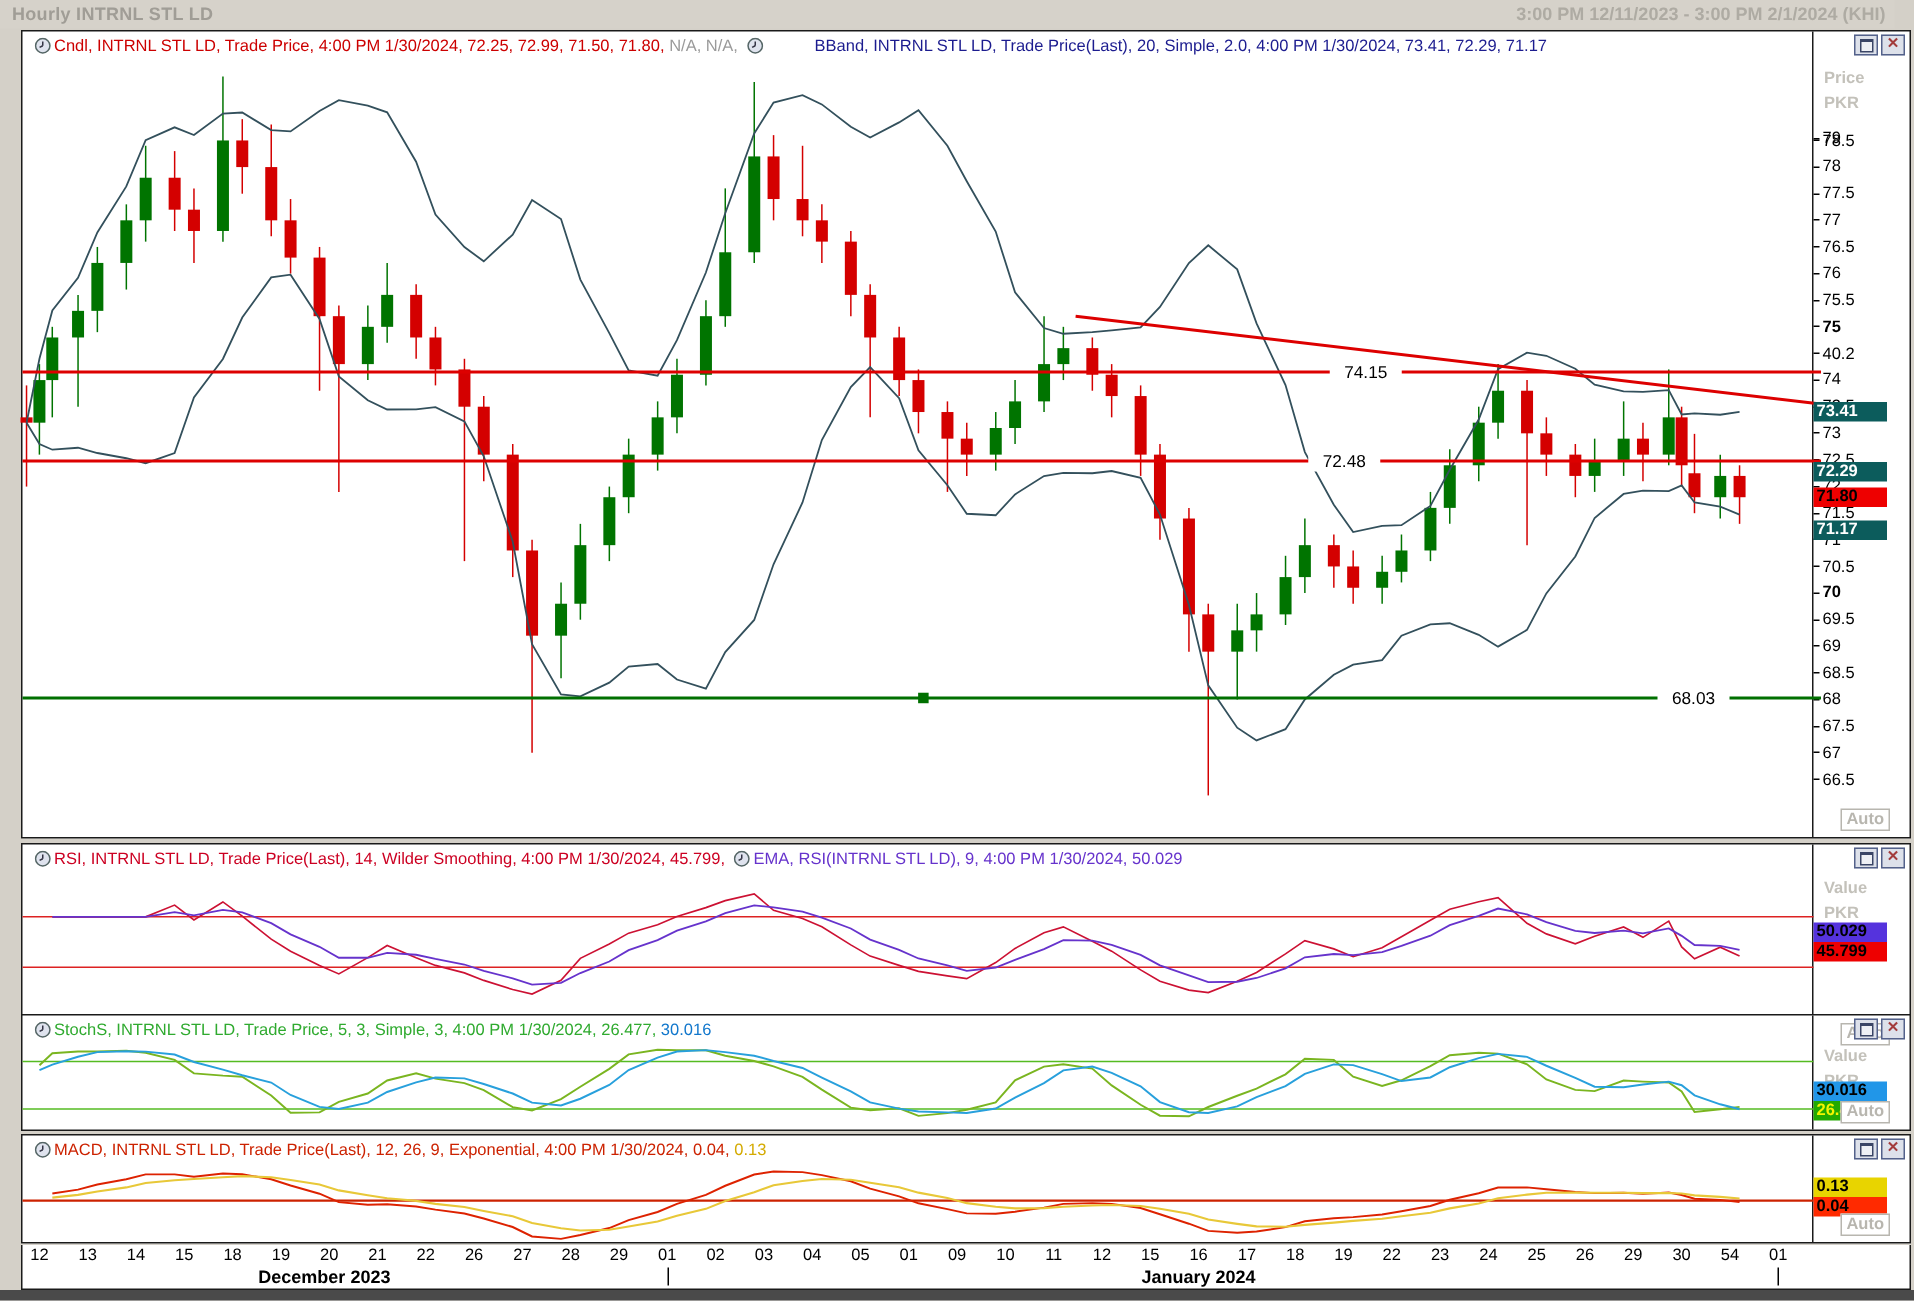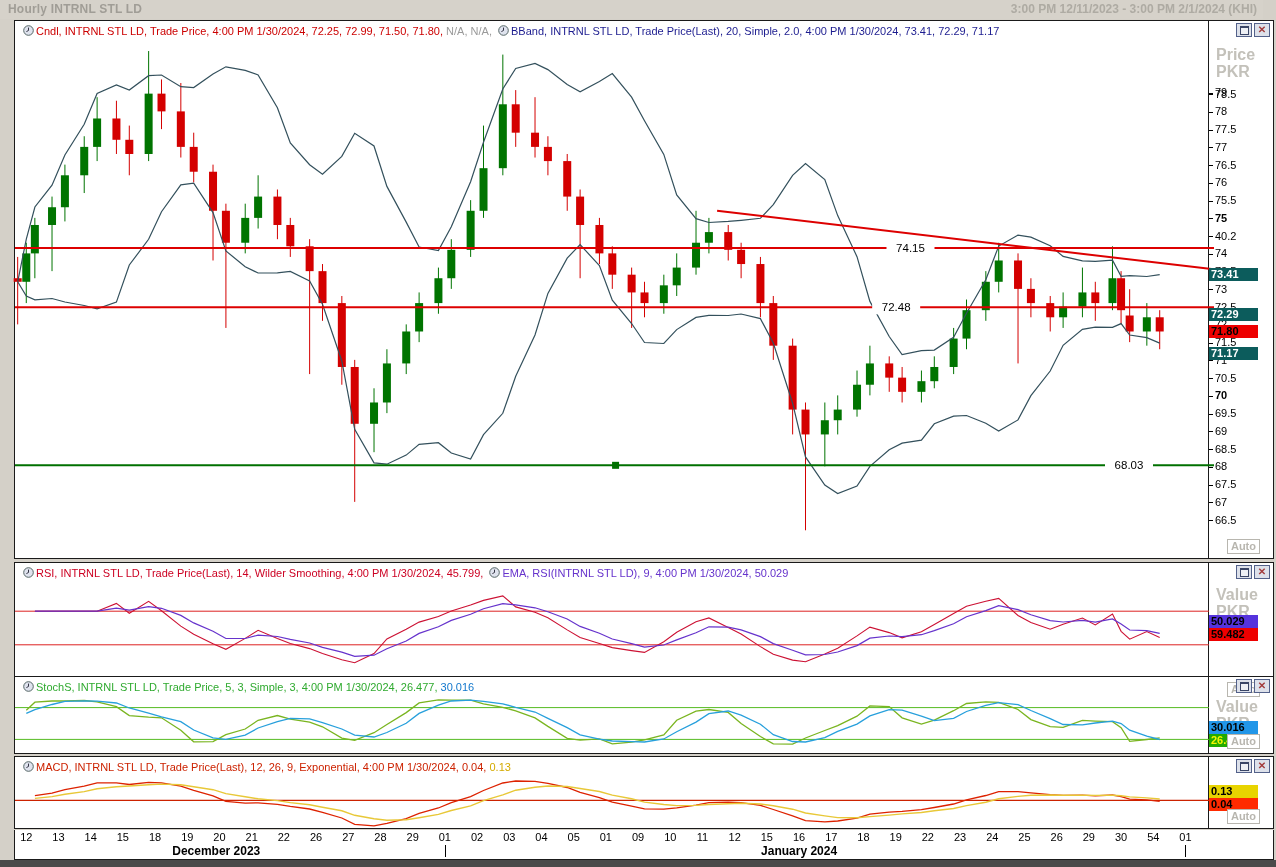--- a/index.html
+++ b/index.html
@@ -8,21 +8,21 @@
   .titlebar{position:absolute;left:0;top:0;width:1263px;height:19px;background:#d6d2ca}
   .titlebar .tl{position:absolute;left:8px;top:2px;font-size:12px;font-weight:bold;color:#a09d96;letter-spacing:.2px}
   .titlebar .tr{position:absolute;right:6px;top:2px;font-size:12px;font-weight:bold;color:#aeaba3}
   .panel{position:absolute;left:14px;width:1260px;background:#ffffff;border:1px solid #1a1a1a;box-sizing:border-box}
   .legend{position:absolute;left:5px;top:2px;height:15px;font-size:11px;white-space:nowrap;display:flex;align-items:center;z-index:5}
   .legend .seg{display:flex;align-items:center}
   .legend svg{margin:0 2px 0 3px}
   .plotsvg{position:absolute;left:0;overflow:visible}
   .vdiv{position:absolute;left:1193px;top:0;bottom:0;width:1px;background:#1a1a1a}
   .axis{position:absolute;left:1194px;top:0;right:0;bottom:0}
-  .axtitle{position:absolute;left:7px;font-size:16px;font-weight:bold;color:#c3c1ba}
+  .axtitle{position:absolute;left:7px;font-size:11px;font-weight:bold;color:#c3c1ba}
   .tick{position:absolute;left:0;font-size:11px;color:#000;height:12px;line-height:12px}
   .tick .dash{display:inline-block;width:4px;height:1px;background:#000;vertical-align:middle;margin-right:2px}
   .tick.bold{font-weight:bold}
   .badge{position:absolute;left:0;width:47px;height:13px;line-height:13px;font-size:11px;font-weight:bold;padding-left:2px;z-index:6}
   .auto{position:absolute;right:13px;bottom:4px;height:13px;line-height:13px;padding:0 3px;
         border:1px solid #b8b6af;color:#b8b6af;font-size:11px;font-weight:bold;background:#fff;z-index:7}
   .winbtns{position:absolute;top:2px;right:3px;display:flex;gap:2px;z-index:8}
   .wbtn{width:16px;height:14px;border:1px solid #53618a;background:#dde1ea;display:flex;align-items:center;justify-content:center;box-sizing:border-box}
   .wbtn .sq{width:7px;height:6px;border:1px solid #3a4566;border-top-width:2px;background:#eef0f5}
   .wbtn.close{color:#a23b3b;font-size:10px;font-weight:bold;line-height:1}
@@ -53,21 +53,21 @@
       </span>
       <span class="seg">
         <span style="color: rgb(154, 154, 154);">&nbsp;N/A, N/A,&nbsp;</span>
       </span>
       <span class="seg">
         <svg width="11" height="11">
           <circle cx="5.5" cy="5.5" r="4.8" fill="#dfe3ee" stroke="#566"></circle>
           <line x1="5.5" y1="5.5" x2="5.5" y2="2.6" stroke="#334" stroke-width="1"></line>
           <line x1="5.5" y1="5.5" x2="3.4" y2="6.6" stroke="#334" stroke-width="1"></line>
         </svg>
-        <span style="color: rgb(28, 28, 143);">BBand, INTRNL STL LD, Trade Price(Last),  20, Simple, 2.0,  4:00 PM 1/30/2024, 73.41, 72.29, 71.17</span>
+        <span style="color: rgb(28, 28, 143); margin-left: 32px;">BBand, INTRNL STL LD, Trade Price(Last),  20, Simple, 2.0,  4:00 PM 1/30/2024, 73.41, 72.29, 71.17</span>
       </span>
     </div>
     <div class="vdiv"></div>
     <div class="axis">
       <div class="axtitle" style="top: 25px;">Price</div>
       <div class="axtitle" style="top: 42px;">PKR</div>
       <div class="tick" style="top: 65px;"><span class="dash"></span><span>79</span></div>
       <div class="tick" style="top: 66.635px;"><span class="dash"></span><span>78.5</span></div>
       <div class="tick" style="top: 84.385px;"><span class="dash"></span><span>78</span></div>
       <div class="tick" style="top: 102.135px;"><span class="dash"></span><span>77.5</span></div>
@@ -286,21 +286,21 @@
           <line x1="5.5" y1="5.5" x2="3.4" y2="6.6" stroke="#334" stroke-width="1"></line>
         </svg>
         <span style="color: rgb(102, 51, 204);">EMA, RSI(INTRNL STL LD),  9,  4:00 PM 1/30/2024, 50.029</span>
       </span>
     </div>
     <div class="vdiv"></div>
     <div class="axis">
       <div class="axtitle" style="top: 23px;">Value</div>
       <div class="axtitle" style="top: 40px;">PKR</div>
       <div class="badge" style="background: rgb(85, 51, 221); color: rgb(0, 0, 0); top: 51.9756px;">50.029</div>
-      <div class="badge" style="background: rgb(238, 0, 0); color: rgb(0, 0, 0); top: 64.9756px;">59.482</div>
+      <div class="badge" style="background: rgb(238, 0, 0); color: rgb(0, 0, 0); top: 64.9756px;">45.799</div>
     </div>
     <div class="auto">Auto</div>
     <div class="winbtns">
       <div class="wbtn">
         <div class="sq"></div>
       </div>
       <div class="wbtn close">✕</div>
     </div>
     <svg class="plotsvg" width="1194" height="88" style="top: 22px;">
       <line x1="0" y1="26.2" x2="1194" y2="26.2" stroke="#dd2222" stroke-width="1"></line>

